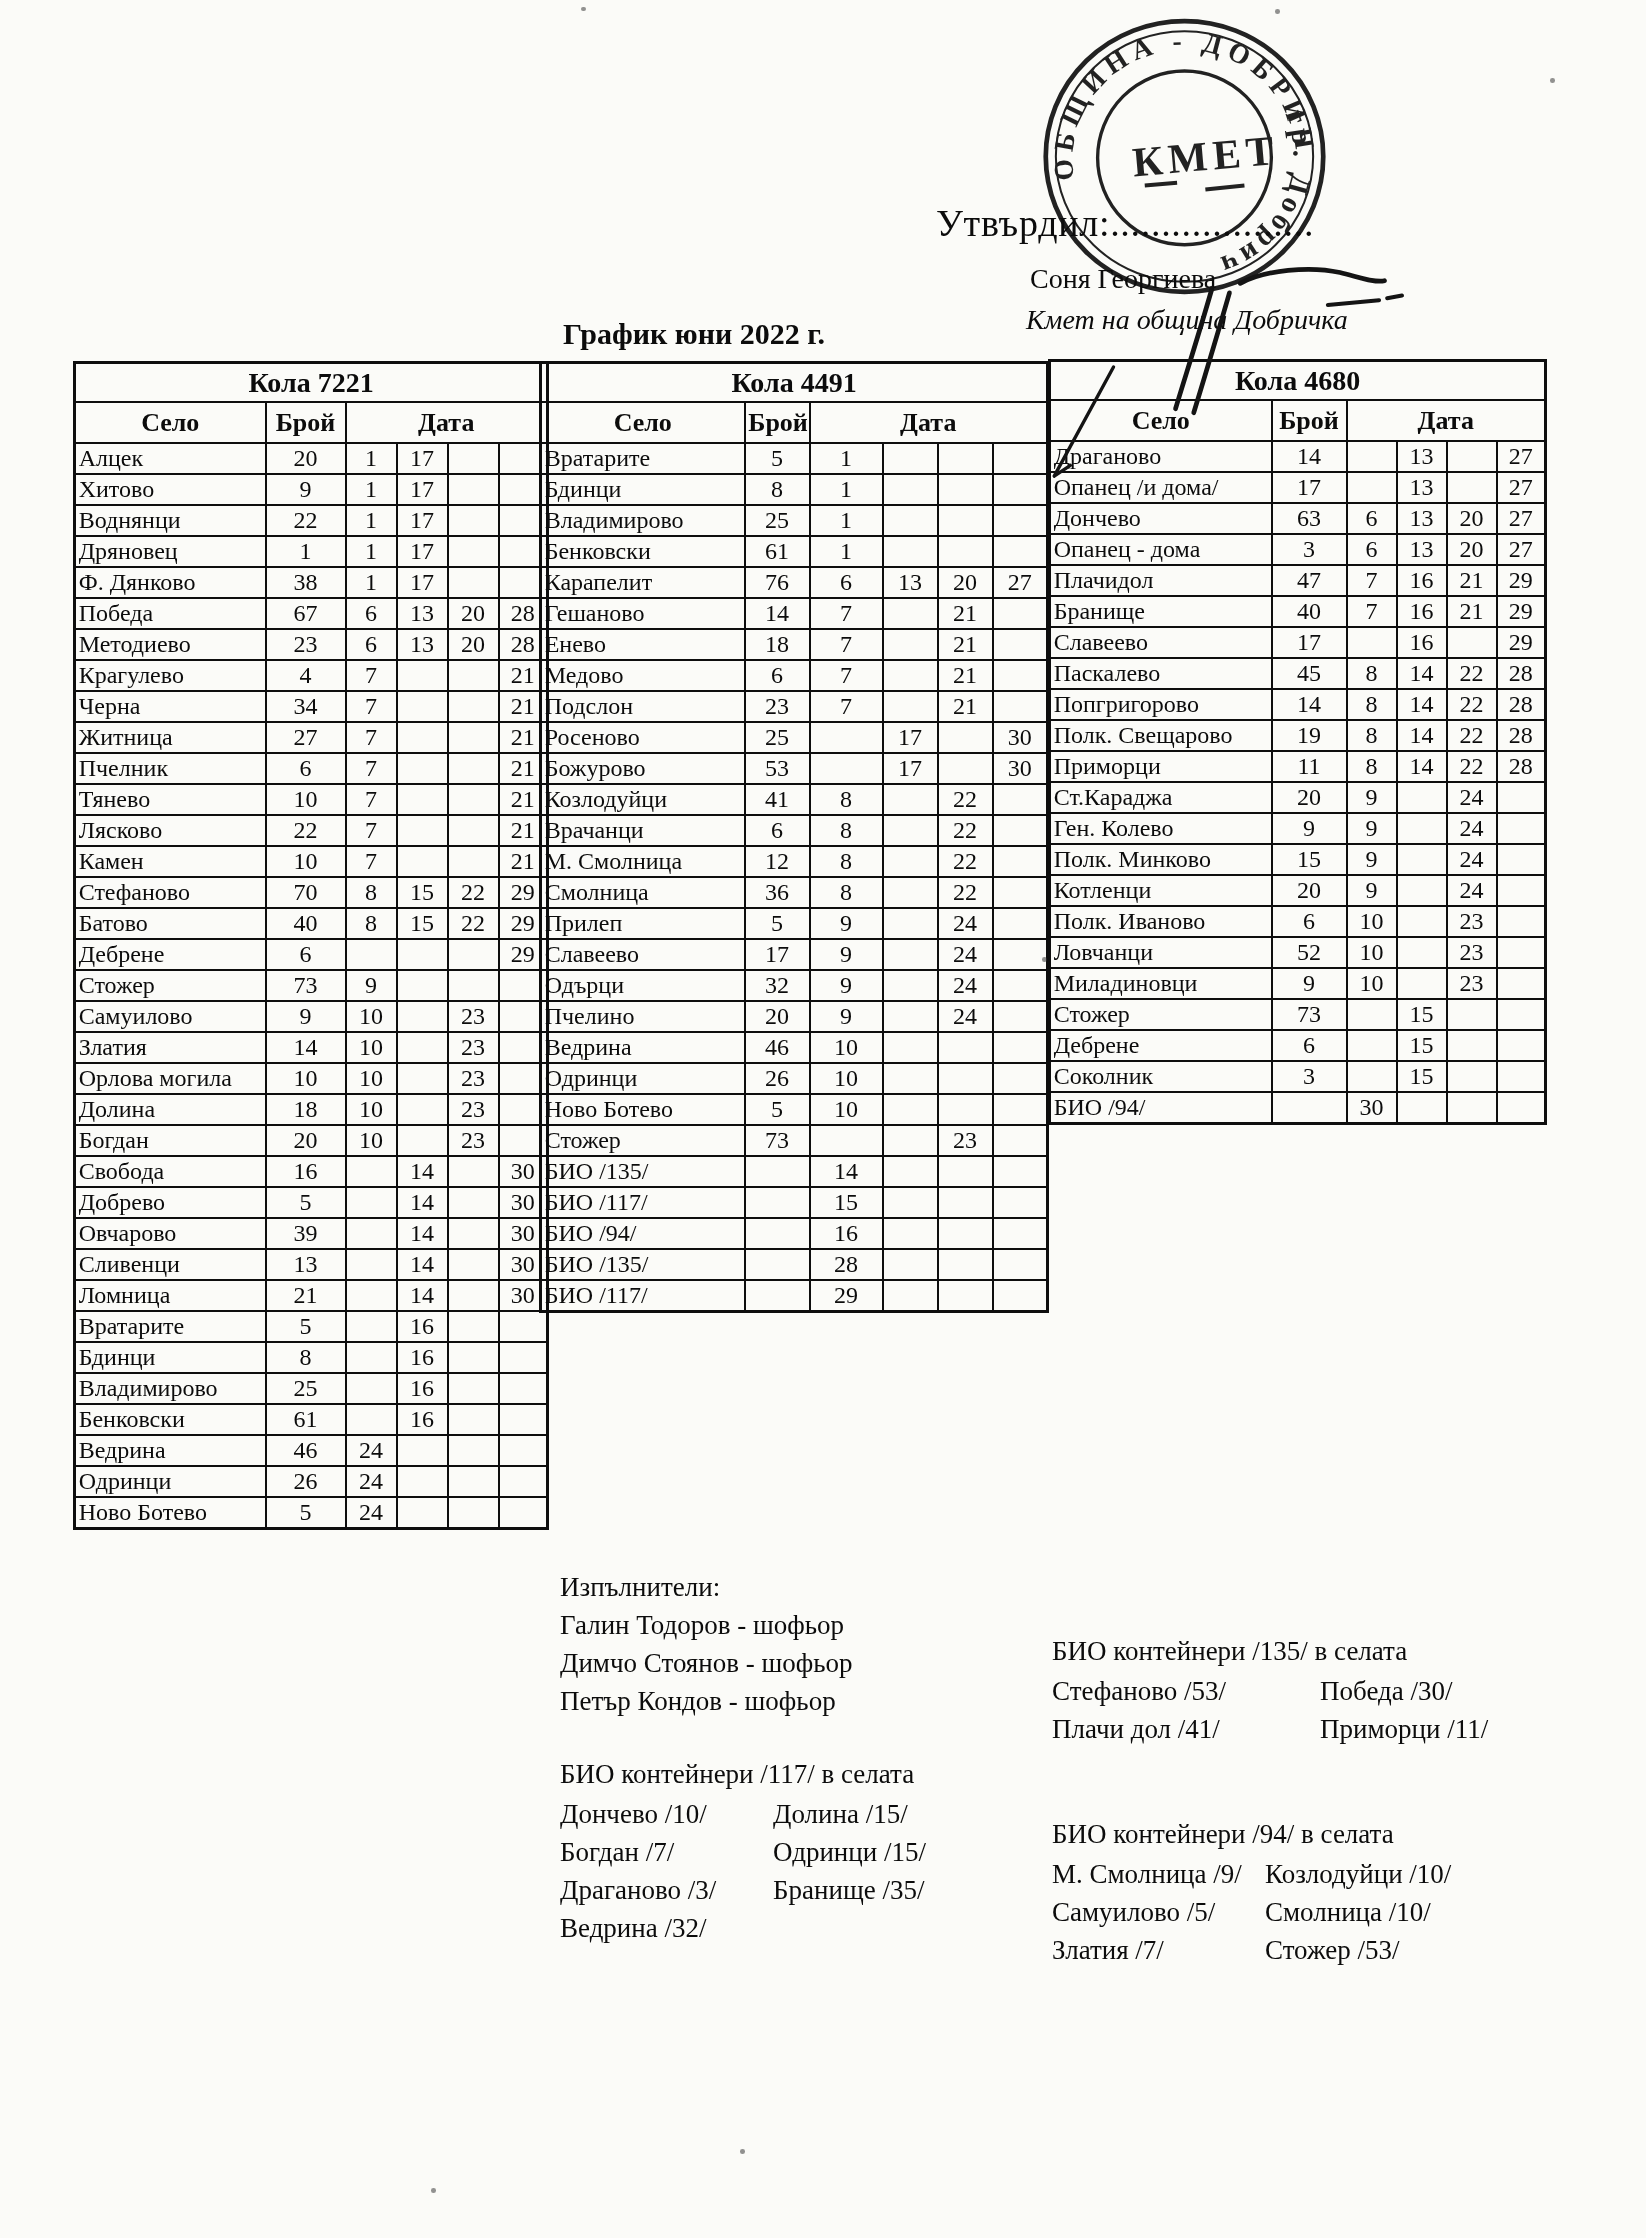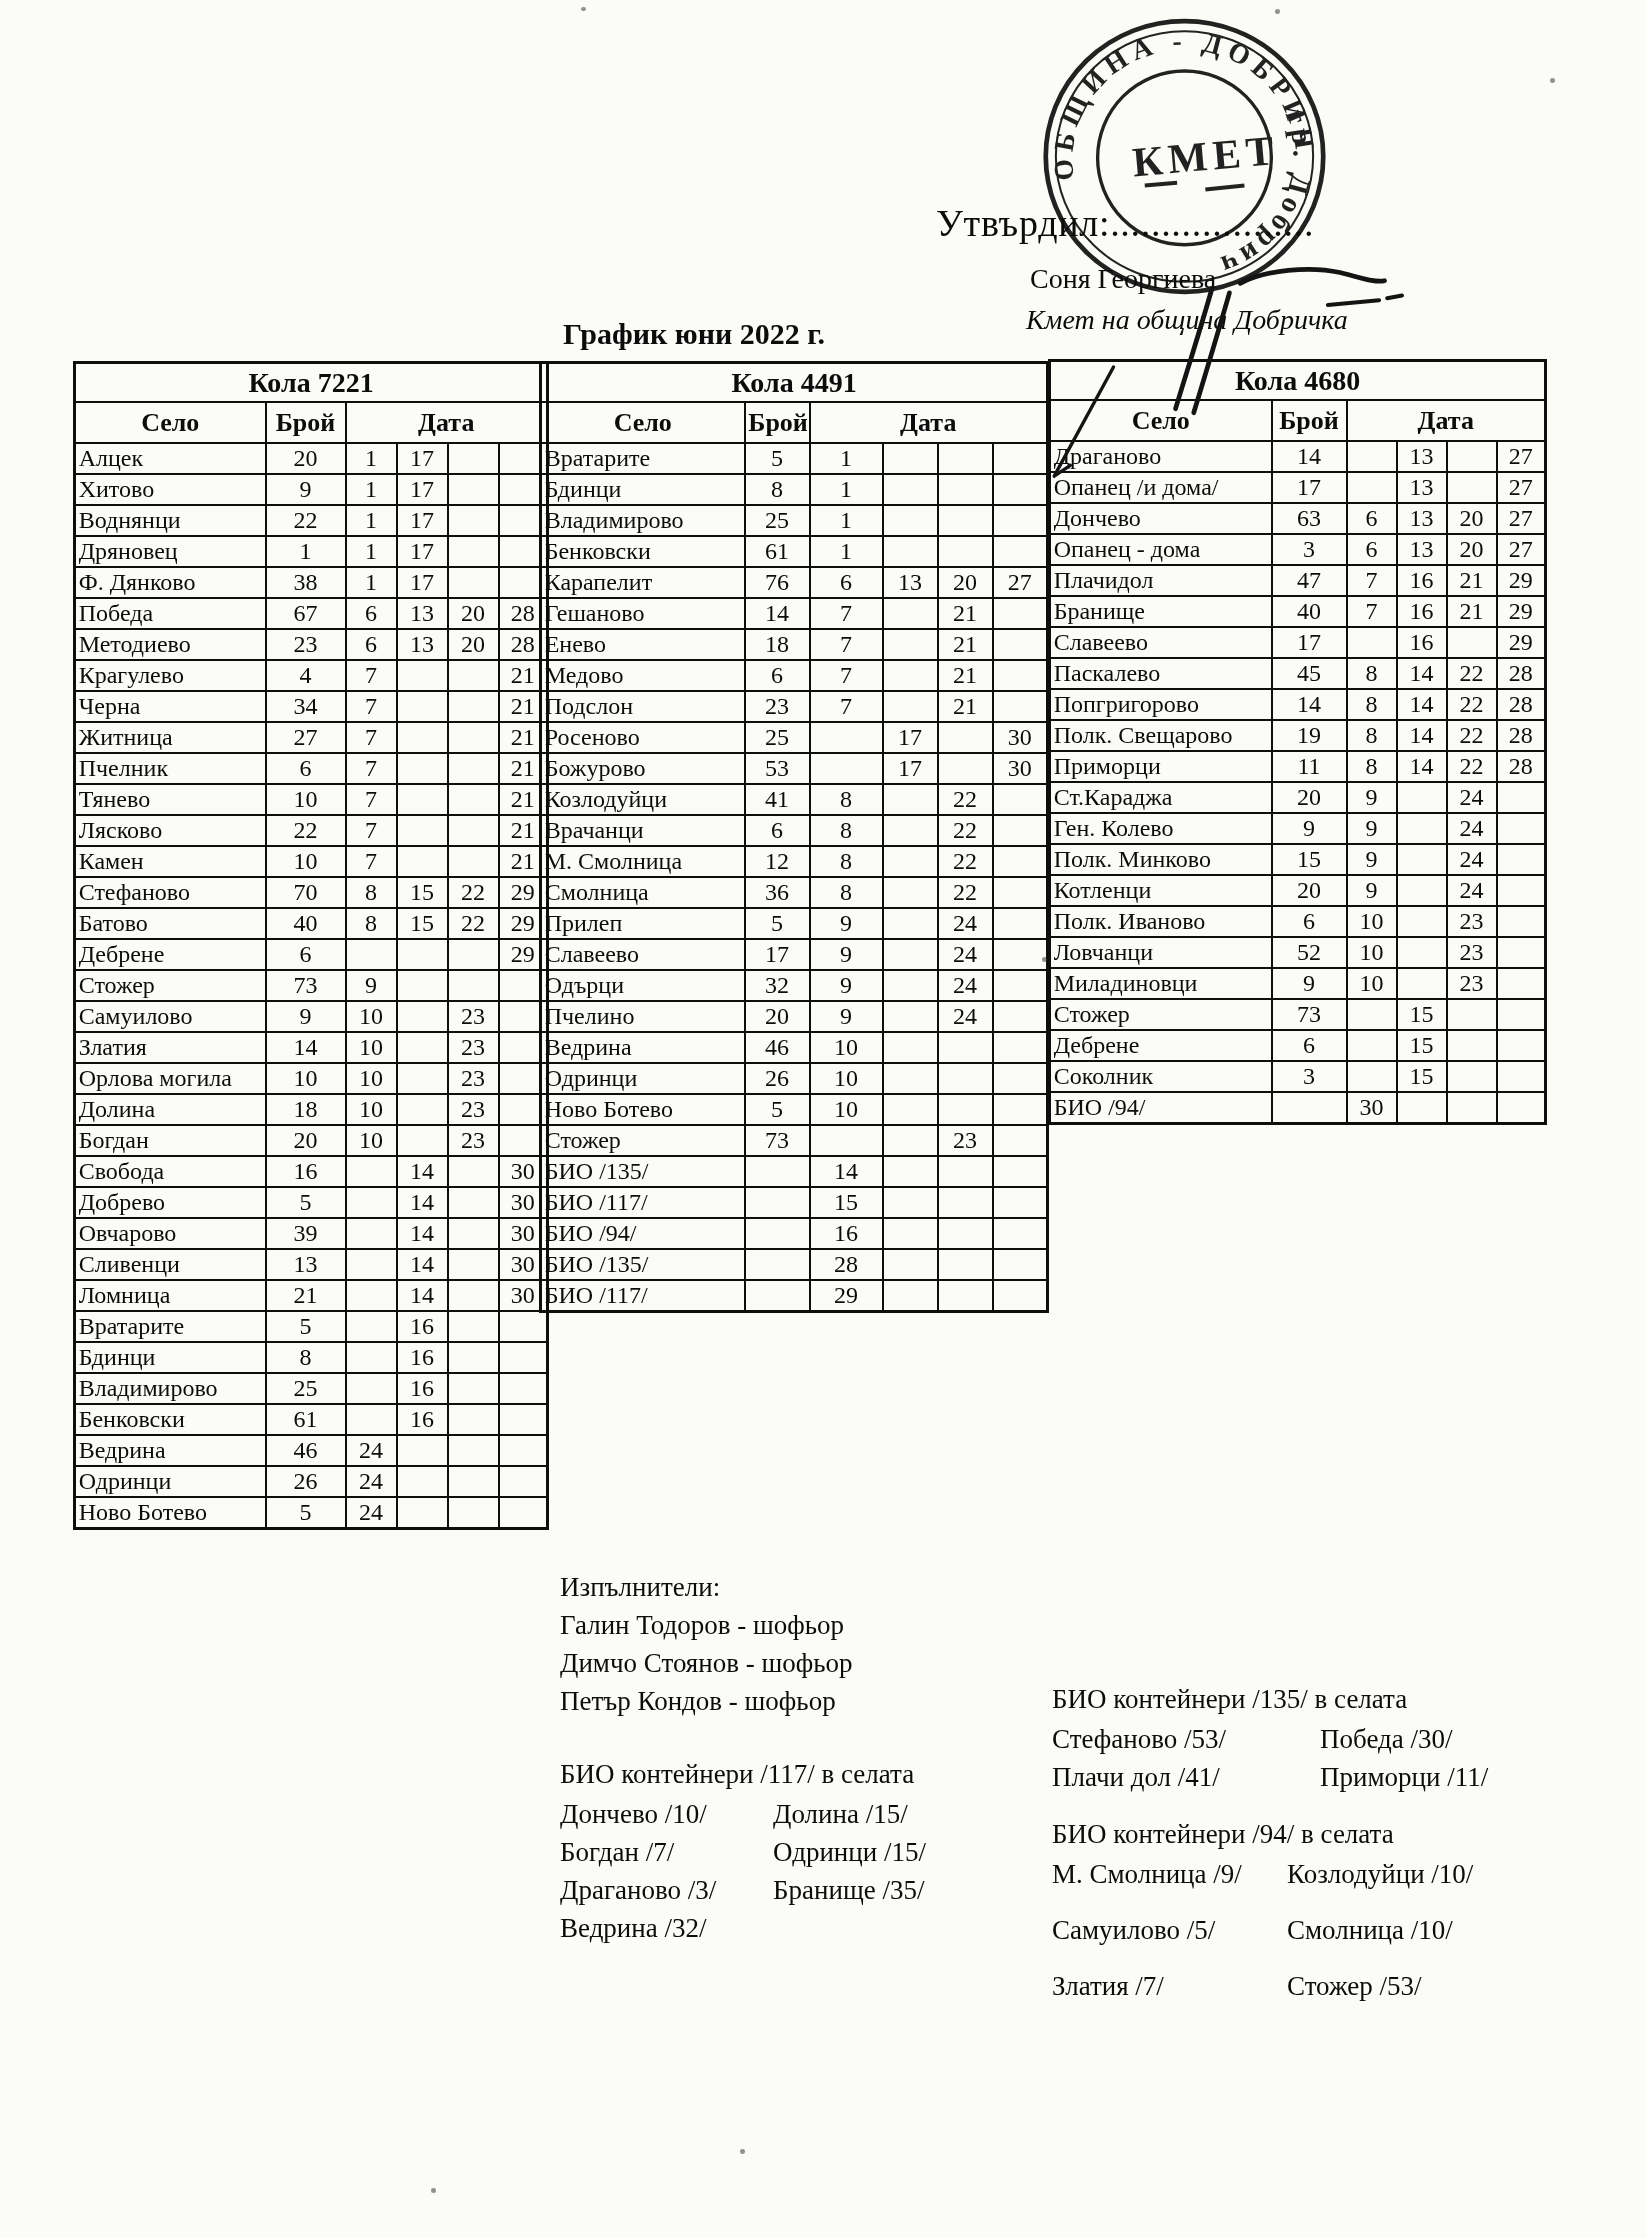--- a/index.html
+++ b/index.html
@@ -34,26 +34,26 @@
   td.c-num{height:29px;font-size:24px;text-align:center;}
   #t0{left:73px;top:361px;width:472px;}
   #t1{left:539px;top:361px;width:507px;}
   #t2{left:1048px;top:359px;width:496px;}
   
   .execs{position:absolute;left:560px;top:1568px;font-size:27px;line-height:38px;}
   
   .bio{position:absolute;font-size:27px;}
   .bio .bio-title{margin-bottom:6.7px;}
   .bio .bio-grid{display:grid;row-gap:4px;line-height:34px;}
-  .bio-135{left:1052px;top:1684px;}
+  .bio-135{left:1052px;top:1636px;}
   .bio-135 .bio-grid{grid-template-columns:268px auto;}
   .bio-117{left:560px;top:1759px;}
   .bio-117 .bio-grid{grid-template-columns:213px auto;}
   .bio-94{left:1052px;top:1819px;}
-  .bio-94 .bio-grid{grid-template-columns:213px auto;gap:22px;}
+  .bio-94 .bio-grid{grid-template-columns:213px auto;}
   
   .speck{position:absolute;width:4.7px;height:4.7px;border-radius:50%;background:#3a3a3a;opacity:.55;}
 </style>
 </head>
 <body>
 
 <div class="page">
 
   <svg class="stamp" viewBox="0 0 438 438">
     <ellipse class="ring" cx="219" cy="219" rx="206" ry="201" stroke-width="7"></ellipse>

